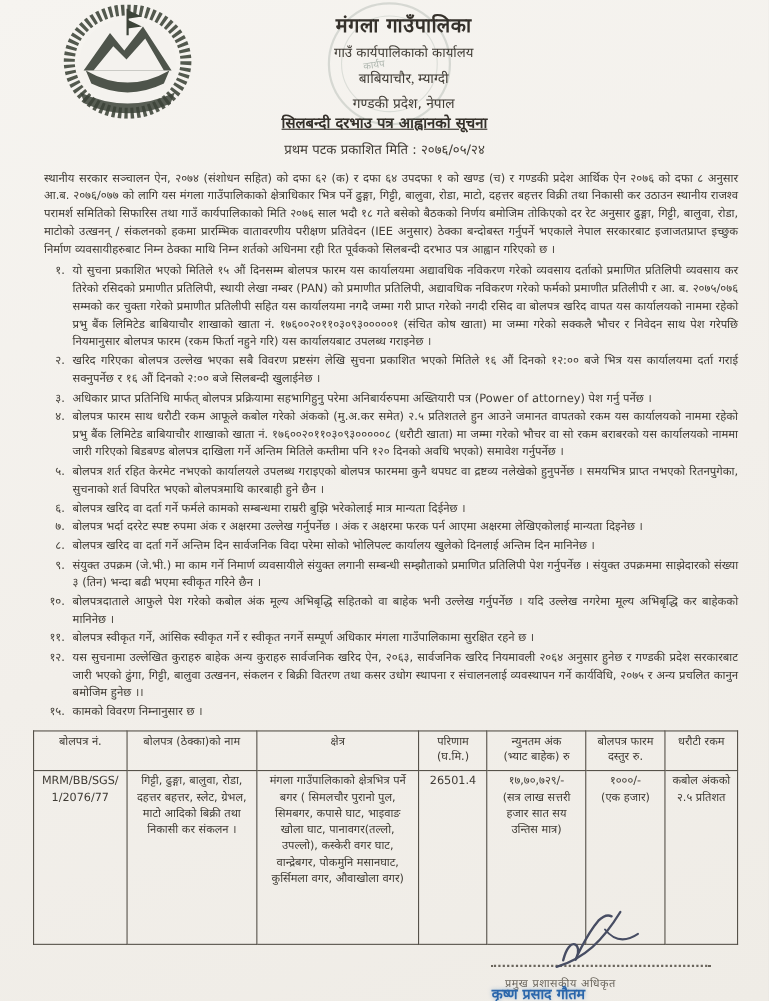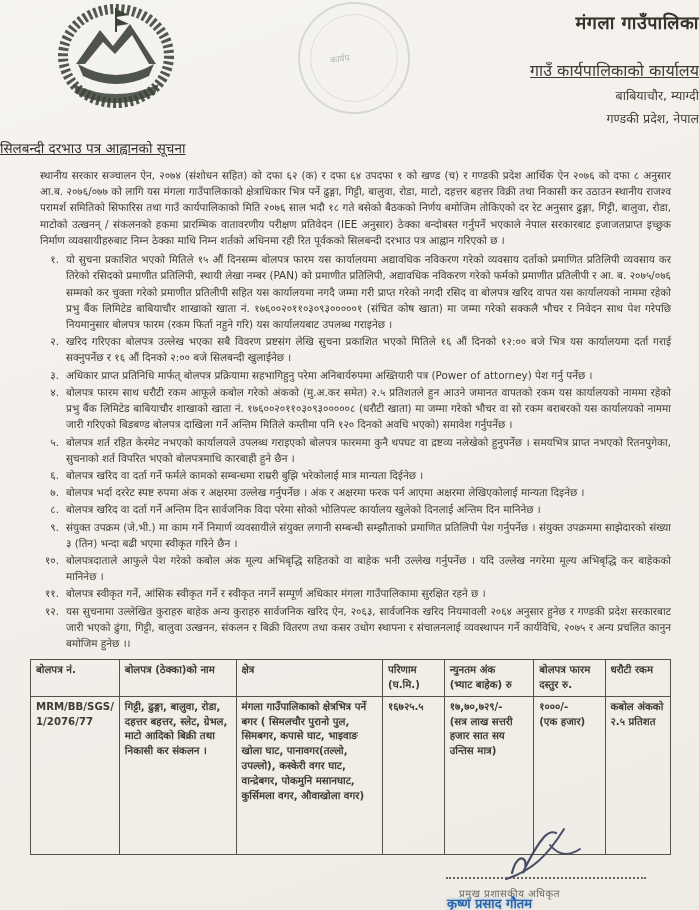--- a/index.html
+++ b/index.html
@@ -5,52 +5,52 @@
   * { margin:0; padding:0; box-sizing:border-box; }
   html,body { background:#d8d5d0; }
   .page {
     position:relative; width:699px; height:910px; margin:0 auto;
     background:linear-gradient(160deg,#f6f4f0 0%,#f2efea 55%,#efece6 100%);
     font-family:"DejaVu Sans","Liberation Sans",sans-serif;
     color:#3f3b34; overflow:hidden;
   }
   
   .emblem { position:absolute; left:56px; top:4px; width:120px; height:104px; }
-  .header-text { text-align:right; padding-top:10px; position:relative; z-index:2;padding-left:35px; }
+  .header-text { text-align:center; padding-top:10px; position:relative; z-index:2;padding-left:35px; }
   .muni   { font-size:18px; font-weight:bold; letter-spacing:.5px; color:#35312b; }
-  .office { font-size:16px; margin-top:25px;text-decoration:underline; }
-  .addr   { font-size:12.5px; margin-top:6px; }
+  .office { font-size:12px; margin-top:5px; }
+  .addr   { font-size:12.5px; margin-top:6px;font-family:Liberation Serif, serif; }
   .prov   { font-size:12.5px; margin-top:6px; }
   .stamp {
     position:absolute; left:298px; top:2px; width:112px; height:112px;
     border-radius:50%; border:2px solid rgba(105,125,115,.22); z-index:1;
   }
   .stamp::before {
     content:""; position:absolute; inset:10px; border-radius:50%;
     border:1px solid rgba(105,125,115,.18);
   }
   .stamp-frag {
     position:absolute; left:30px; top:48px; font-size:9px;
     color:rgba(90,110,100,.45); transform:rotate(-8deg); white-space:nowrap;
   }
   
-  .title { margin-top:12px; font-size:13.5px; font-weight:normal;
+  .title { text-align:center; margin-top:0; font-size:13.5px; font-weight:bold;
            text-decoration:underline; color:#34302a; }
   .pubdate { text-align:center; margin-top:7px; font-size:12px; }
   
   .content { padding:10px 28px 0 40px; font-size:10.4px; line-height:1.56; }
   .intro { text-align:justify; margin-bottom:3px; }
   .cond { display:flex; text-align:justify; margin-top:1px; }
   .cond .num { flex:0 0 26px; text-align:right; padding-right:7px; }
   .cond .txt { flex:1; }
   
   .ttable { border-collapse:collapse; margin:8px 28px 0 30px; width:641px;
             font-size:10.2px; line-height:1.45; }
-  .ttable th, .ttable td { border:1px solid #56524a; padding:3px 5px; font-weight:bold;
-            vertical-align:top; text-align:left; }
+  .ttable th, .ttable td { border:1px solid #56524a; padding:3px 5px; font-weight:normal;
+            vertical-align:top; text-align:center; }
   .pre { white-space:pre-line; }
   .c   { text-align:center; }
   .vm  { vertical-align:middle; }
   .ttable th { height:36px; }
   .ttable td { height:158px; }
   
   .signature { position:absolute; right:48px; bottom:4px; width:210px; }
   .sig-stroke { display:block; margin:0 auto -6px 55px; }
   .dotline { border-bottom:2px dotted #6a655c; width:200px; margin:0 auto; }
   .sig-labels { position:relative; height:26px; margin-top:1px; }
@@ -82,20 +82,21 @@
   </div>
 
   <div class="header-text">
     <div class="muni">मंगला गाउँपालिका</div>
     <div class="office">गाउँ कार्यपालिकाको कार्यालय</div>
     <div class="addr">बाबियाचौर, म्याग्दी</div>
     <div class="prov">गण्डकी प्रदेश, नेपाल</div>
   </div>
 
   <div class="title">सिलबन्दी दरभाउ पत्र आह्वानको सूचना</div>
+  <div class="pubdate">प्रथम पटक प्रकाशित मिति : २०७६/०५/२४</div>
 
   <div class="content">
     <p class="intro">स्थानीय सरकार सञ्चालन ऐन, २०७४ (संशोधन सहित) को दफा ६२ (क) र दफा ६४ उपदफा १ को खण्ड (च) र गण्डकी प्रदेश आर्थिक ऐन २०७६ को दफा ८ अनुसार आ.ब. २०७६/०७७ को लागि यस मंगला गाउँपालिकाको क्षेत्राधिकार भित्र पर्ने ढुङ्गा, गिट्टी, बालुवा, रोडा, माटो, दहत्तर बहत्तर विक्री तथा निकासी कर उठाउन स्थानीय राजश्व परामर्श समितिको सिफारिस तथा गाउँ कार्यपालिकाको मिति २०७६ साल भदौ १८ गते बसेको बैठकको निर्णय बमोजिम तोकिएको दर रेट अनुसार ढुङ्गा, गिट्टी, बालुवा, रोडा, माटोको उत्खनन् / संकलनको हकमा प्रारम्भिक वातावरणीय परीक्षण प्रतिवेदन (IEE अनुसार) ठेक्का बन्दोबस्त गर्नुपर्ने भएकाले नेपाल सरकारबाट इजाजतप्राप्त इच्छुक निर्माण व्यवसायीहरुबाट निम्न ठेक्का माथि निम्न शर्तको अधिनमा रही रित पूर्वकको सिलबन्दी दरभाउ पत्र आह्वान गरिएको छ ।</p>
 
     <div class="cond">
       <span class="num">१.</span>
       <span class="txt">यो सुचना प्रकाशित भएको मितिले १५ औं दिनसम्म बोलपत्र फारम यस कार्यालयमा अद्यावधिक नविकरण गरेको व्यवसाय दर्ताको प्रमाणित प्रतिलिपी व्यवसाय कर तिरेको रसिदको प्रमाणीत प्रतिलिपी, स्थायी लेखा नम्बर (PAN) को प्रमाणीत प्रतिलिपी, अद्यावधिक नविकरण गरेको फर्मको प्रमाणीत प्रतिलीपी र आ. ब. २०७५/०७६ सम्मको कर चुक्ता गरेको प्रमाणीत प्रतिलीपी सहित यस कार्यालयमा नगदै जम्मा गरी प्राप्त गरेको नगदी रसिद वा बोलपत्र खरिद वापत यस कार्यालयको नाममा रहेको प्रभु बैंक लिमिटेड बाबियाचौर शाखाको खाता नं. १७६००२०११०३०९३०००००१ (संचित कोष खाता) मा जम्मा गरेको सक्कलै भौचर र निवेदन साथ पेश गरेपछि नियमानुसार बोलपत्र फारम (रकम फिर्ता नहुने गरि) यस कार्यालयबाट उपलब्ध गराइनेछ ।</span>
     </div>
     <div class="cond">
       <span class="num">२.</span>
@@ -133,20 +134,24 @@
       <span class="num">१०.</span>
       <span class="txt">बोलपत्रदाताले आफुले पेश गरेको कबोल अंक मूल्य अभिबृद्धि सहितको वा बाहेक भनी उल्लेख गर्नुपर्नेछ । यदि उल्लेख नगरेमा मूल्य अभिबृद्धि कर बाहेकको मानिनेछ ।</span>
     </div>
     <div class="cond">
       <span class="num">११.</span>
       <span class="txt">बोलपत्र स्वीकृत गर्ने, आंसिक स्वीकृत गर्ने र स्वीकृत नगर्ने सम्पूर्ण अधिकार मंगला गाउँपालिकामा सुरक्षित रहने छ ।</span>
     </div>
     <div class="cond">
       <span class="num">१२.</span>
       <span class="txt">यस सुचनामा उल्लेखित कुराहरु बाहेक अन्य कुराहरु सार्वजनिक खरिद ऐन, २०६३, सार्वजनिक खरिद नियमावली २०६४ अनुसार हुनेछ र गण्डकी प्रदेश सरकारबाट जारी भएको ढुंगा, गिट्टी, बालुवा उत्खनन, संकलन र बिक्री वितरण तथा कसर उधोग स्थापना र संचालनलाई व्यवस्थापन गर्ने कार्यविधि, २०७५ र अन्य प्रचलित कानुन बमोजिम हुनेछ ।।</span>
+    </div>
+    <div class="cond">
+      <span class="num">१५.</span>
+      <span class="txt">कामको विवरण निम्नानुसार छ ।</span>
     </div>
   </div>
 
   <table class="ttable">
     <colgroup>
       <col style="width:85px">
         <col style="width:118px">
         <col style="width:148px">
       <col style="width:62px">
         <col style="width:90px">
@@ -164,21 +169,21 @@
 (भ्याट बाहेक) रु</th>
       <th class="pre">बोलपत्र फारम
 दस्तुर रु.</th>
       <th class="pre">धरौटी रकम</th>
     </tr>
     <tr>
       <td class="pre c vm">MRM/BB/SGS/
 1/2076/77</td>
       <td class="vm">गिट्टी, ढुङ्गा, बालुवा, रोडा, दहत्तर बहत्तर, स्लेट, ग्रेभल, माटो आदिको बिक्री तथा निकासी कर संकलन ।</td>
       <td class="vm">मंगला गाउँपालिकाको क्षेत्रभित्र पर्ने बगर ( सिमलचौर पुरानो पुल, सिमबगर, कपासे घाट, भाइवाङ खोला घाट, पानावगर(तल्लो, उपल्लो), कस्केरी वगर घाट, वान्द्रेबगर, पोकमुनि मसानघाट, कुर्सिमला वगर, औवाखोला वगर)</td>
-      <td class="c vm">१६७२५.५</td>
+      <td class="c vm">26501.4</td>
       <td class="pre c vm">१७,७०,७२९/-
 (सत्र लाख सत्तरी हजार सात सय उन्तिस मात्र)</td>
       <td class="pre c vm">१०००/-
 (एक हजार)</td>
       <td class="c vm">कबोल अंकको २.५ प्रतिशत</td>
     </tr>
   </tbody>
     </table>
 
   <div class="signature">

